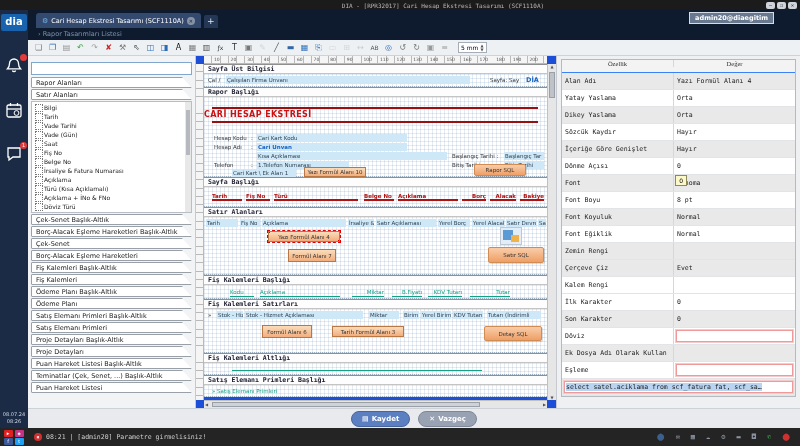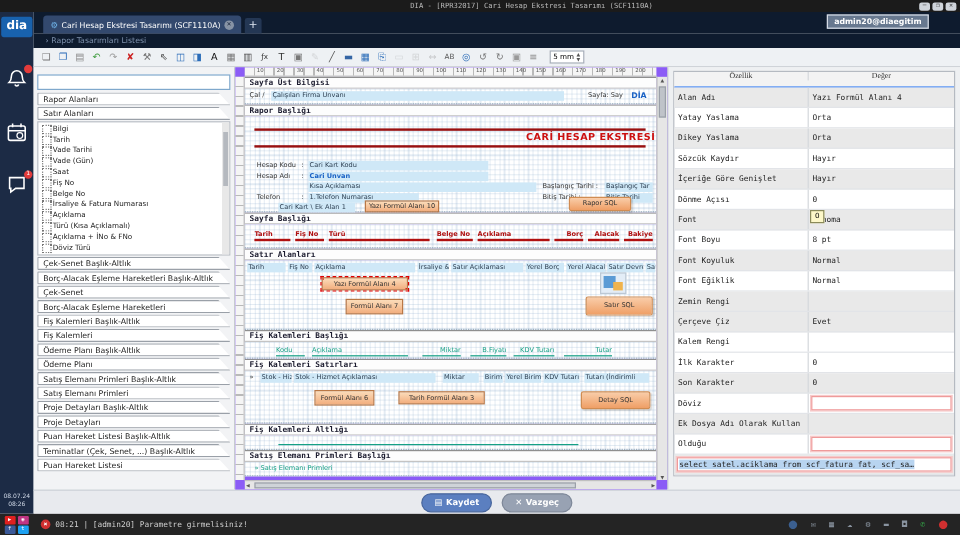--- a/index.html
+++ b/index.html
@@ -75,21 +75,21 @@
          font-size:6.5px; line-height:10px; padding-left:4px; color:#222; white-space:nowrap; overflow:hidden;
          clip-path: polygon(0 0, calc(100% - 10px) 0, 100% 100%, 0 100%); }
   .grpitems { position:relative; background:#fff; border:1px solid #b9bec5; margin-bottom:1px; padding:1px 8px 1px 2px; }
   .subitem { height:9px; font-size:6px; line-height:9px; color:#222; white-space:nowrap; overflow:hidden; padding-left:10px; position:relative;}
   .subitem::before { content:""; position:absolute; left:1px; top:1px; width:6px; height:6px;
                      border:1px dotted #777; }
   .grpscroll { position:absolute; right:0; top:0; bottom:0; width:6px; background:#e8e8e8; }
   .grpscroll .thumb { position:absolute; top:8px; left:1px; width:4px; height:45px; background:#b5b9bf; }
 
   
-  .canvaswrap { width:360px; position:relative; background:#8b5cf6; overflow:hidden; }
+  .canvaswrap { width:360px; position:relative; background:#1d4ed8; overflow:hidden; }
   .hruler { height:8px; margin-left:8px; margin-right:9px; background:#f5f5f5; border-bottom:1px solid #b9b9b9;
             position:relative; font-size:4.5px; color:#555;
             background-image:repeating-linear-gradient(to right, transparent 0 7.3px, #b9b9b9 7.3px 8.3px); }
   .hruler span { position:absolute; top:1px; }
   .vruler { position:absolute; left:0; top:8px; bottom:8px; width:8px; background:#f5f5f5;
             border-right:1px solid #b9b9b9;
             background-image:repeating-linear-gradient(to bottom, transparent 0 7.3px, #b9b9b9 7.3px 8.3px);}
   .sections { margin-left:8px; margin-right:9px; }
   .secheader { height:10px; background:#fdfdfd; border-top:1px solid #8f8f8f; border-bottom:1px solid #c4c4c4;
                font-size:6.5px; font-weight:bold; color:#1b1b2e; line-height:9px; padding-left:4px;
@@ -99,21 +99,21 @@
             repeating-linear-gradient(to right, rgba(130,165,200,.22) 0 1px, transparent 1px 4px),
             repeating-linear-gradient(to bottom, rgba(130,165,200,.22) 0 1px, transparent 1px 4px); }
   .band > div { position:absolute; }
   .f-lbl { color:#333; font-size:5.5px; line-height:1.2; white-space:nowrap; }
   .f-blue { background:#cfe8f7; color:#2c3e50; font-size:5.5px; line-height:8px; height:8px;
             padding:0 1px; overflow:hidden; white-space:nowrap; }
   .f-bluebold { background:#cfe8f7; color:#1a62c5; font-weight:bold; font-size:5.5px; line-height:8px;
                 height:8px; padding:0 1px; overflow:hidden; white-space:nowrap;}
   .f-bluelink { color:#1a62c5; font-weight:bold; font-size:6.5px; }
   .f-redline { background:#991010; height:2px; }
-  .f-redtitle { color:#cc1111; font-weight:bold; font-size:8px; text-align:right; letter-spacing:.4px;}
+  .f-redtitle { color:#cc1111; font-weight:bold; font-size:8px; text-align:left; letter-spacing:.4px;}
   .f-red { color:#b01111; font-weight:bold; font-size:5.5px; border-bottom:2px solid #b01111;
            height:9px; line-height:8px; white-space:nowrap; overflow:hidden;}
   .f-teal { color:#16a085; font-size:5.5px; border-bottom:1px solid #16a085; height:9px; line-height:8px;
             white-space:nowrap; overflow:hidden;}
   .f-tealtext { color:#16a085; font-size:5.5px; white-space:nowrap; }
   .f-tealrule { border-bottom:1px solid #16a085; height:1px; }
   .f-orange, .f-orange-sel { background:linear-gradient(#fbdcba,#f2ae7e); border:1px solid #b97745;
             color:#333; font-size:5.5px; display:flex; align-items:center; justify-content:center;
             overflow:hidden; white-space:nowrap;}
   .f-orange-sel { outline:1px dashed #e00000; }
@@ -507,21 +507,21 @@
             </div>
             <div class="prow">
               <div class="n">Döviz</div>
               <div class="vin"></div>
             </div>
             <div class="prow alt">
               <div class="n">Ek Dosya Adı Olarak Kullan</div>
               <div class="v"></div>
             </div>
             <div class="prow">
-              <div class="n">Olduğu</div>
+              <div class="n">Eşleme</div>
               <div class="vin"></div>
             </div>
             <div class="prow alt">
               <div class="vin">
                 <span class="sel">select satel.aciklama from scf_fatura fat, scf_sa…</span>
               </div>
             </div>
           </div>
       </div>
     </div>

